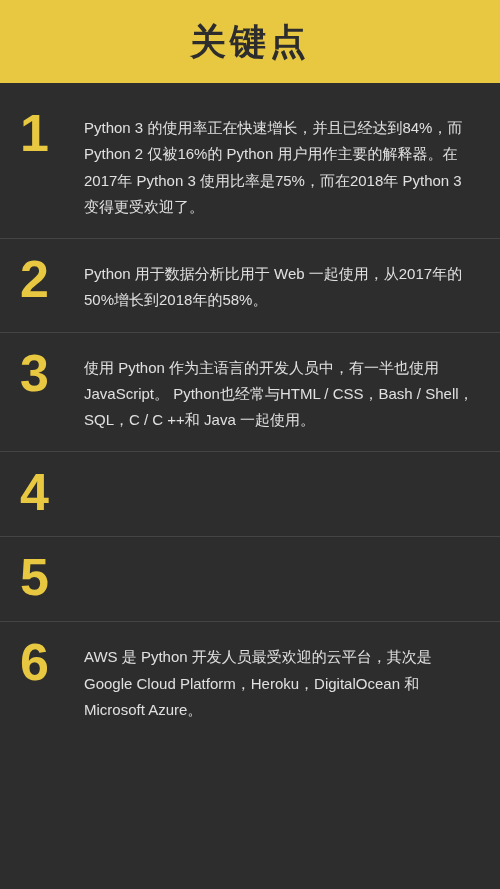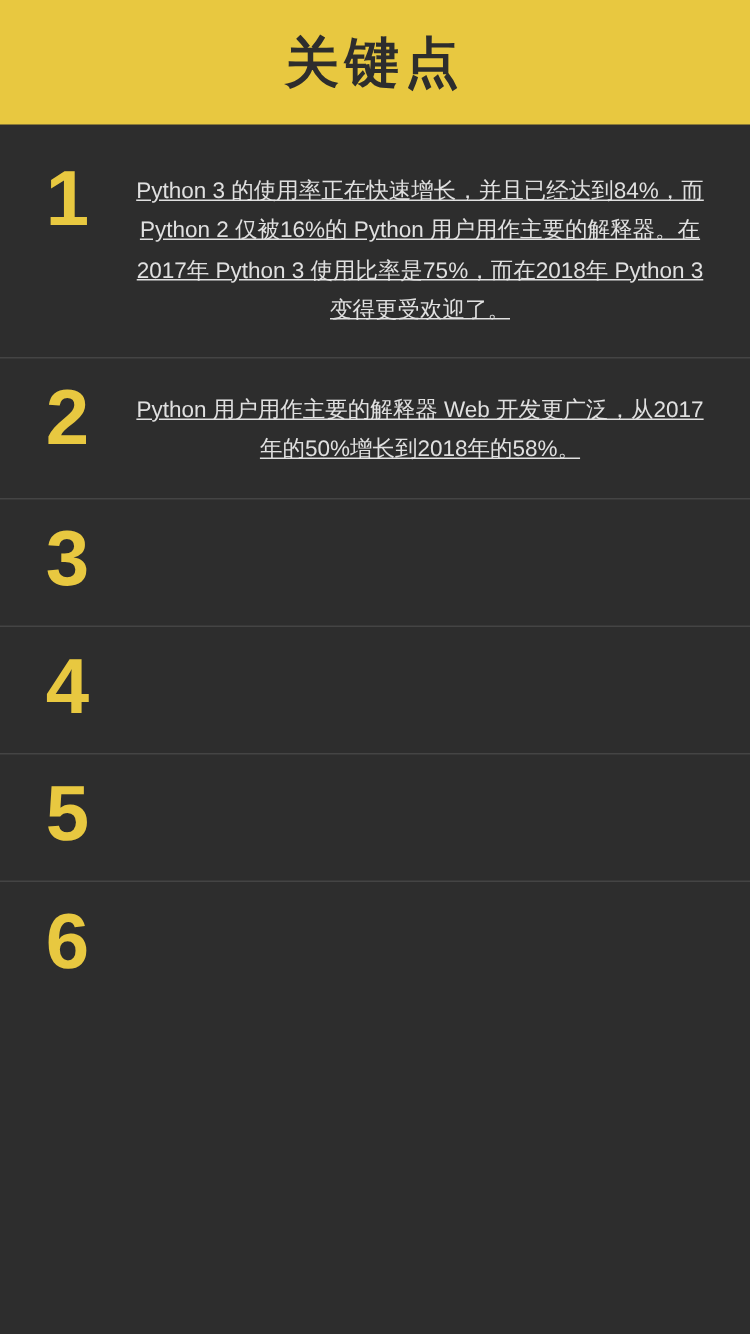--- a/index.html
+++ b/index.html
@@ -1,19 +1,18 @@
 <!DOCTYPE html>
 <html><head>
   <meta charset="utf-8">
   <style>
     * {
       margin: 0;
       padding: 0;
       box-sizing: border-box;
-      text-align: center;
     }
 
     body {
       width: 500px;
       min-height: 889px;
       background-color: #2d2d2d;
       font-family: "Microsoft YaHei", "PingFang SC", "Hiragino Sans GB", sans-serif;
       color: #e8e8e8;
     }
 
@@ -56,53 +55,54 @@
       margin-top: -4px;
       font-family: Arial, sans-serif;
     }
 
     .item-text {
       font-size: 15px;
       line-height: 1.75;
       color: #e0e0e0;
       flex: 1;
       padding-top: 4px;
-      text-decoration: underline;
     }
   </style>
 </head>
 <body>
 
 <div>
   <div class="header">
     <h1 class="header-title">关键点</h1>
   </div>
 
   <div class="content">
 
     <div class="item">
       <div class="item-number">1</div>
       <div class="item-text">Python 3 的使用率正在快速增长，并且已经达到84%，而 Python 2 仅被16%的 Python 用户用作主要的解释器。在2017年 Python 3 使用比率是75%，而在2018年 Python 3 变得更受欢迎了。</div>
     </div>
 
     <div class="item">
       <div class="item-number">2</div>
-      <div class="item-text">Python  用户用作主要的解释器  Web  开发更广泛，从2017年的50%增长到2018年的58%。</div>
+      <div class="item-text">Python  用于数据分析比用于  Web  一起使用，从2017年的50%增长到2018年的58%。</div>
     </div>
 
     <div class="item">
       <div class="item-number">3</div>
+      <div class="item-text">使用  Python  作为主语言的开发人员中，有一半也使用  JavaScript。  Python也经常与HTML / CSS，Bash / Shell，SQL，C / C ++和 Java 一起使用。</div>
     </div>
 
     <div class="item">
       <div class="item-number">4</div>
     </div>
 
     <div class="item">
       <div class="item-number">5</div>
     </div>
 
     <div class="item">
       <div class="item-number">6</div>
+      <div class="item-text">AWS 是 Python 开发人员最受欢迎的云平台，其次是  Google  Cloud  Platform，Heroku，DigitalOcean 和 Microsoft Azure。</div>
     </div>
 
   </div>
 </div>
 
 </body></html>

